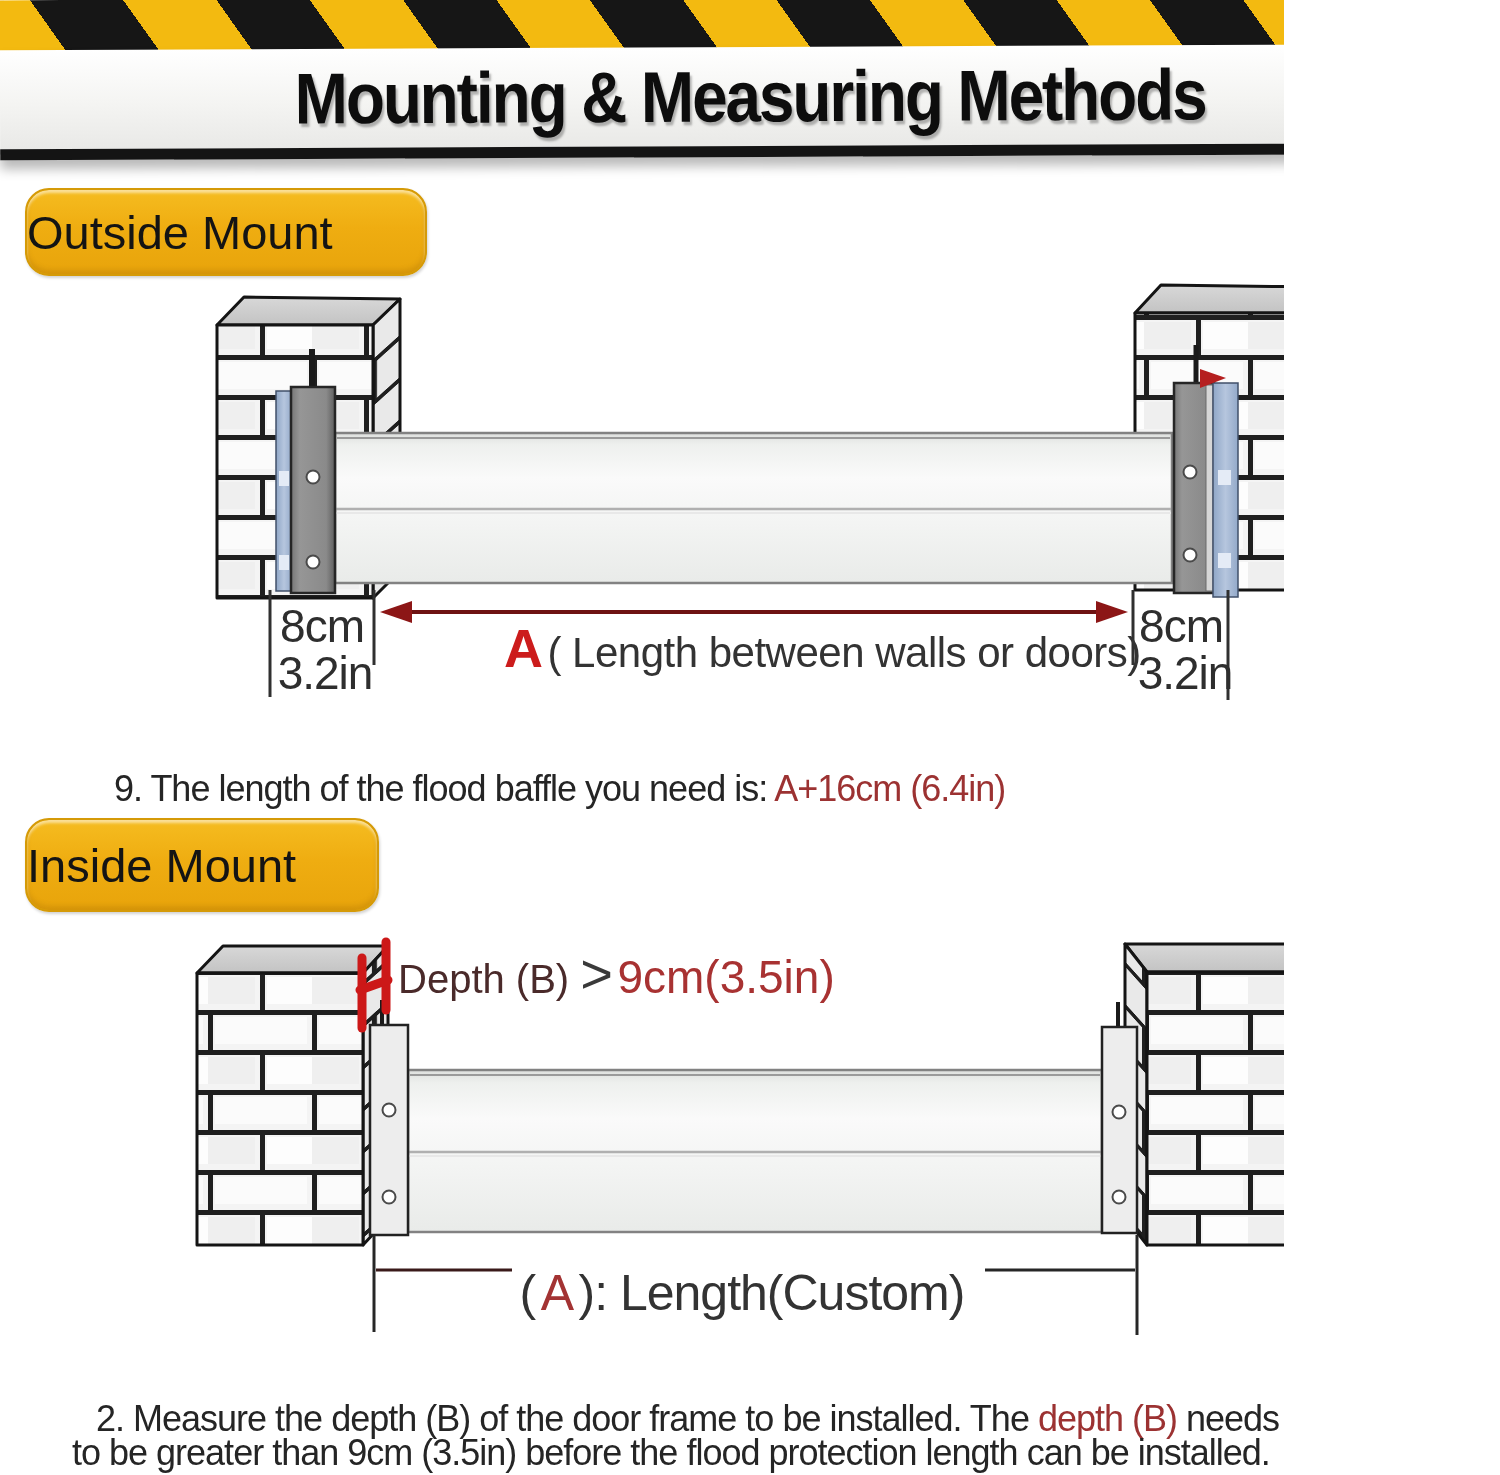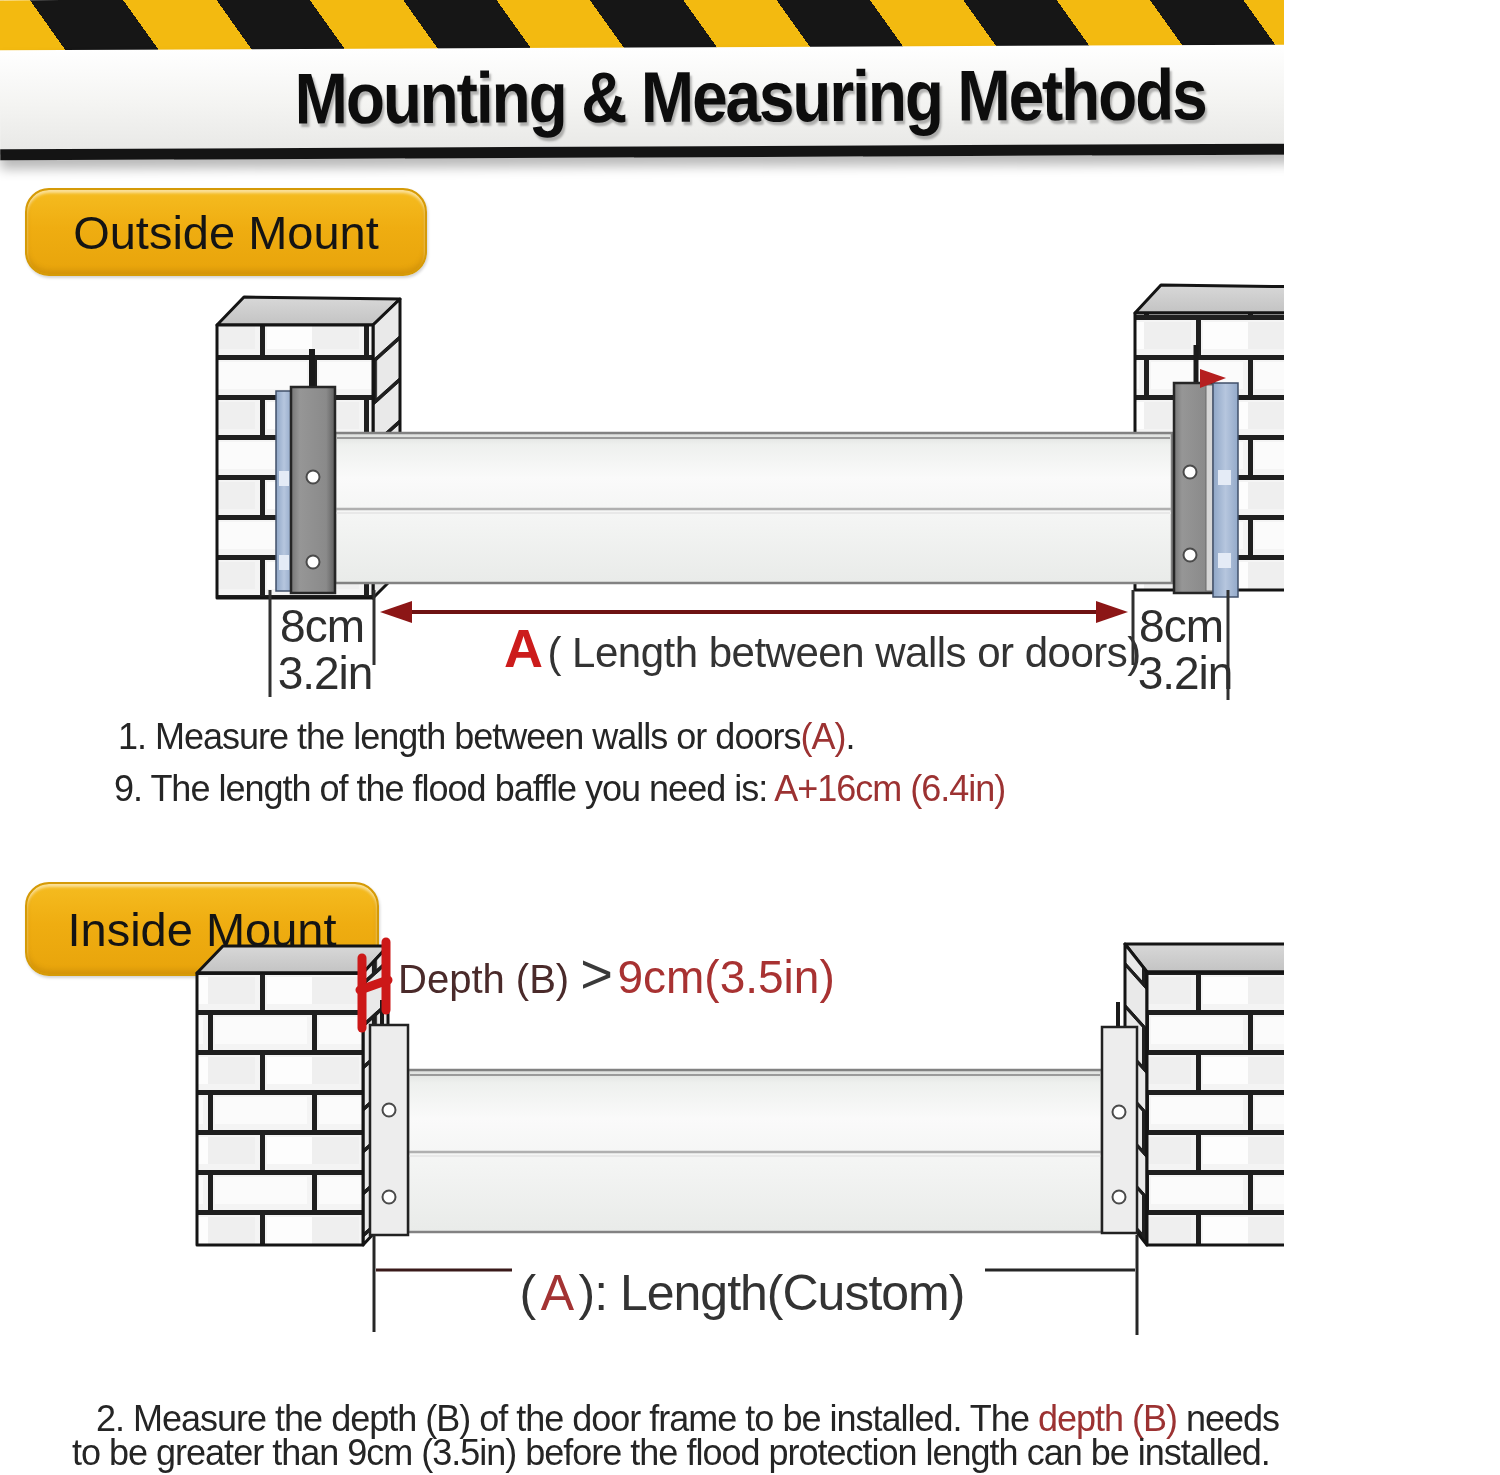--- a/index.html
+++ b/index.html
@@ -14,25 +14,25 @@
           background:linear-gradient(180deg,#ffffff 0%,#f4f4f2 55%,#e9e9e7 100%);
           border-bottom:11px solid #141414;transform:rotate(-0.25deg);
           box-shadow:0 9px 12px rgba(0,0,0,.28);
           display:flex;align-items:center;justify-content:center;}
   .title{font-size:62px;font-weight:700;color:#0d0d0d;letter-spacing:-2px;
          transform:scale(1.03,1.16);white-space:nowrap;
          text-shadow:2px 3px 2px rgba(0,0,0,.28);}
   
   .badge{position:absolute;background:linear-gradient(180deg,#f5bc20 0%,#efad11 45%,#e8a40b 100%);
          border:2px solid #d59a07;border-radius:24px;color:#141414;
-         display:flex;align-items:center;justify-content:center;
+         display:flex;align-items:center;
          box-shadow:inset 0 3px 3px rgba(255,255,255,.55),inset 0 -4px 5px rgba(140,90,0,.22),1px 2px 3px rgba(0,0,0,.18);
          font-size:47px;white-space:nowrap;}
   .badge-outside{left:25px;top:188px;width:398px;height:84px;}
-  .badge-inside{left:25px;top:882px;width:350px;height:90px;}
+  .badge-inside{left:25px;top:818px;width:350px;height:90px;}
   
   .step{position:absolute;font-size:36px;letter-spacing:-1px;color:#252525;white-space:nowrap;}
   .red{color:#9c3232;}
   
   svg.diagram{position:absolute;left:0;}
   svg text{font-family:"Liberation Sans",sans-serif;}
   .lbl{fill:#2e2e2e;font-size:46px;letter-spacing:-1px;}
 </style>
 </head>
 <body>
@@ -157,23 +157,20 @@
       <text class="lbl" x="325" y="414" text-anchor="middle">3.2in</text>
       <text class="lbl" x="1181" y="367" text-anchor="middle">8cm</text>
       <text class="lbl" x="1185" y="414" text-anchor="middle">3.2in</text>
       <text x="504" y="392">
         <tspan font-size="54" font-weight="bold" fill="#cc1c1c">A</tspan>
         <tspan font-size="42" fill="#333333" letter-spacing="-0.5">( Length between walls or doors)</tspan>
       </text>
     </g>
   </svg>
 
-  <div class="step" style="left:118px;top:716px">
-    <span>1. Measure the length between walls or doors</span><span class="red">(A)</span><span>.</span>
-  </div>
   <div class="step" style="left:114px;top:768px">
     <span>9. The length of the flood baffle you need is: </span><span class="red">A+16cm (6.4in)</span>
   </div>
 
   <svg class="diagram" style="top:930px" width="1500" height="410" viewBox="0 0 1500 410">
 
     <g stroke-linejoin="round">
       <polygon points="197,43 223,16 388,16 363,43" fill="url(#topG)" stroke="#141414" stroke-width="3"></polygon>
       <polygon points="363,43 388,16 388,288 363,315" fill="url(#brickSideL)" stroke="#141414" stroke-width="3"></polygon>
       <rect x="197" y="43" width="166" height="272" fill="url(#brick)" stroke="#141414" stroke-width="3"></rect>

